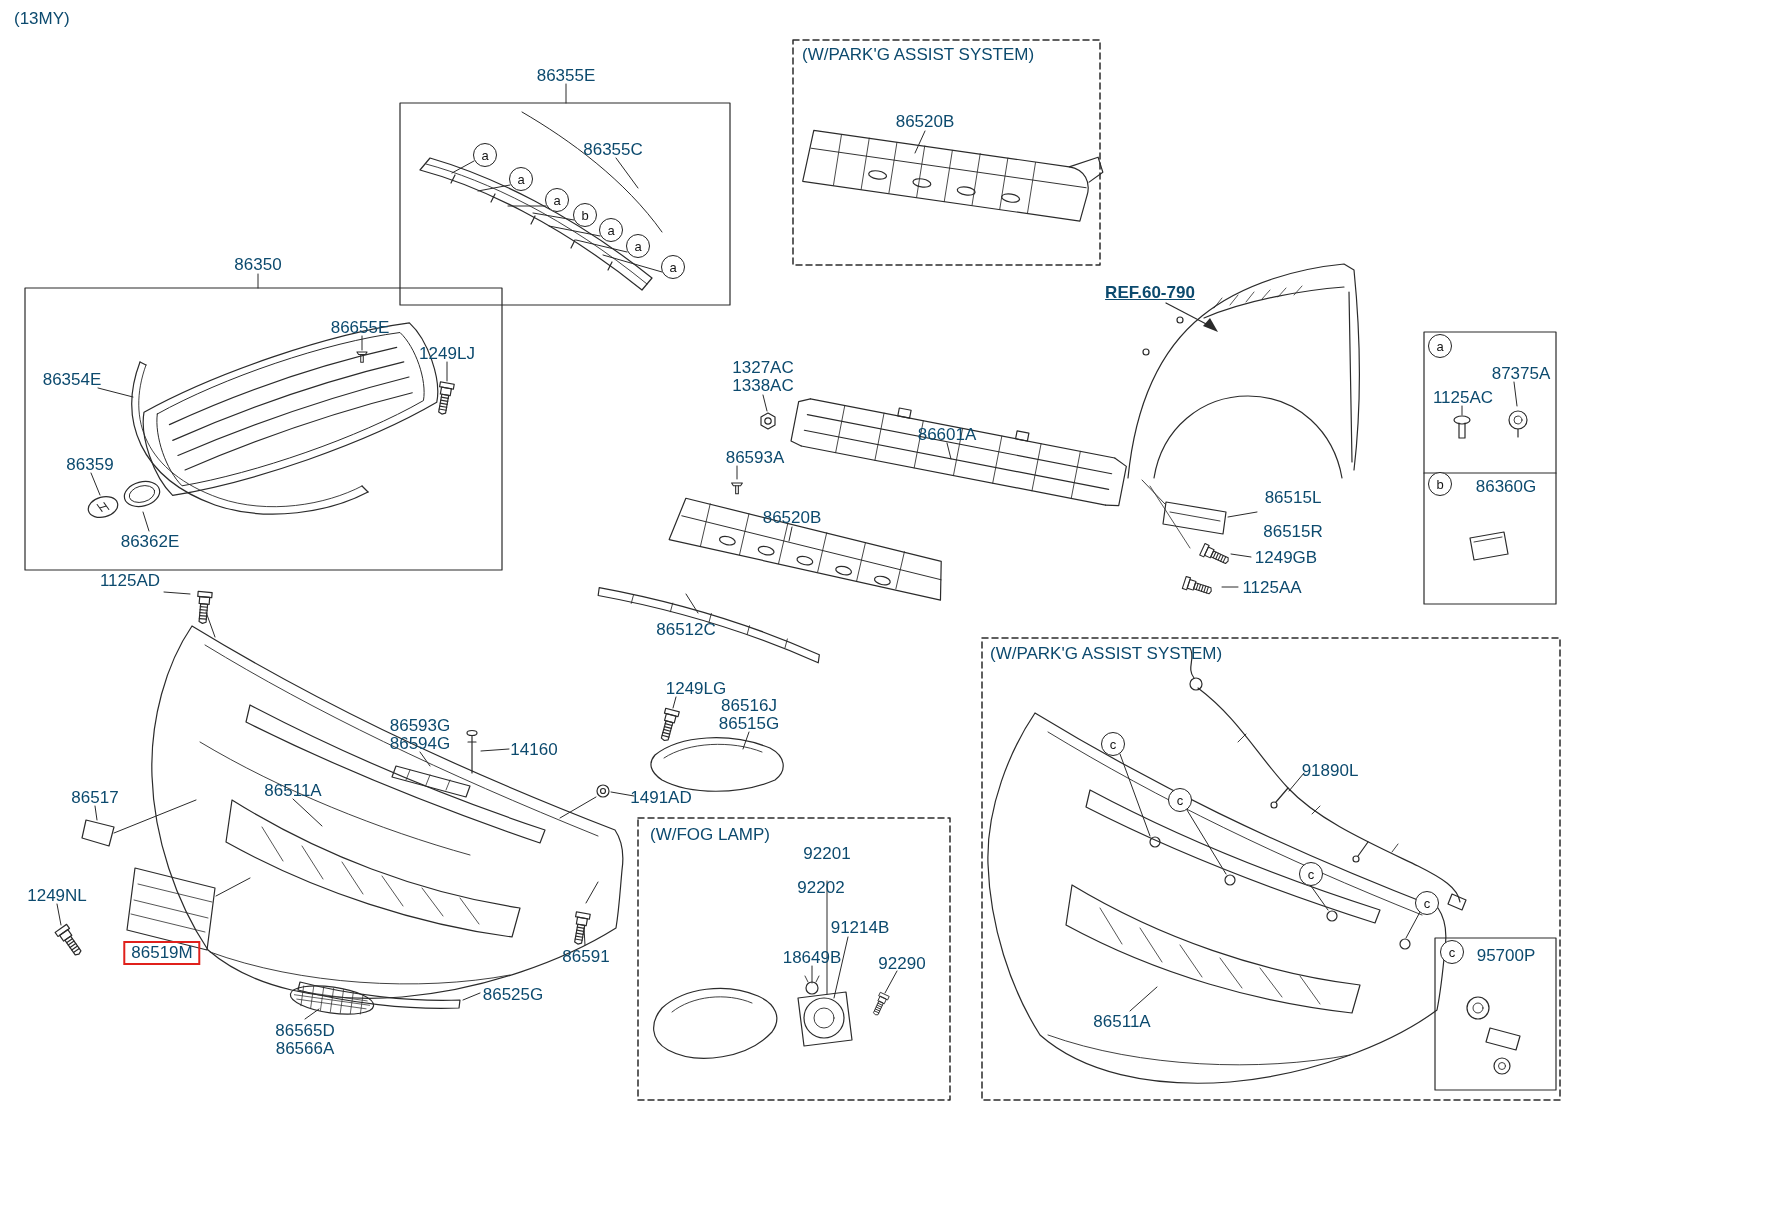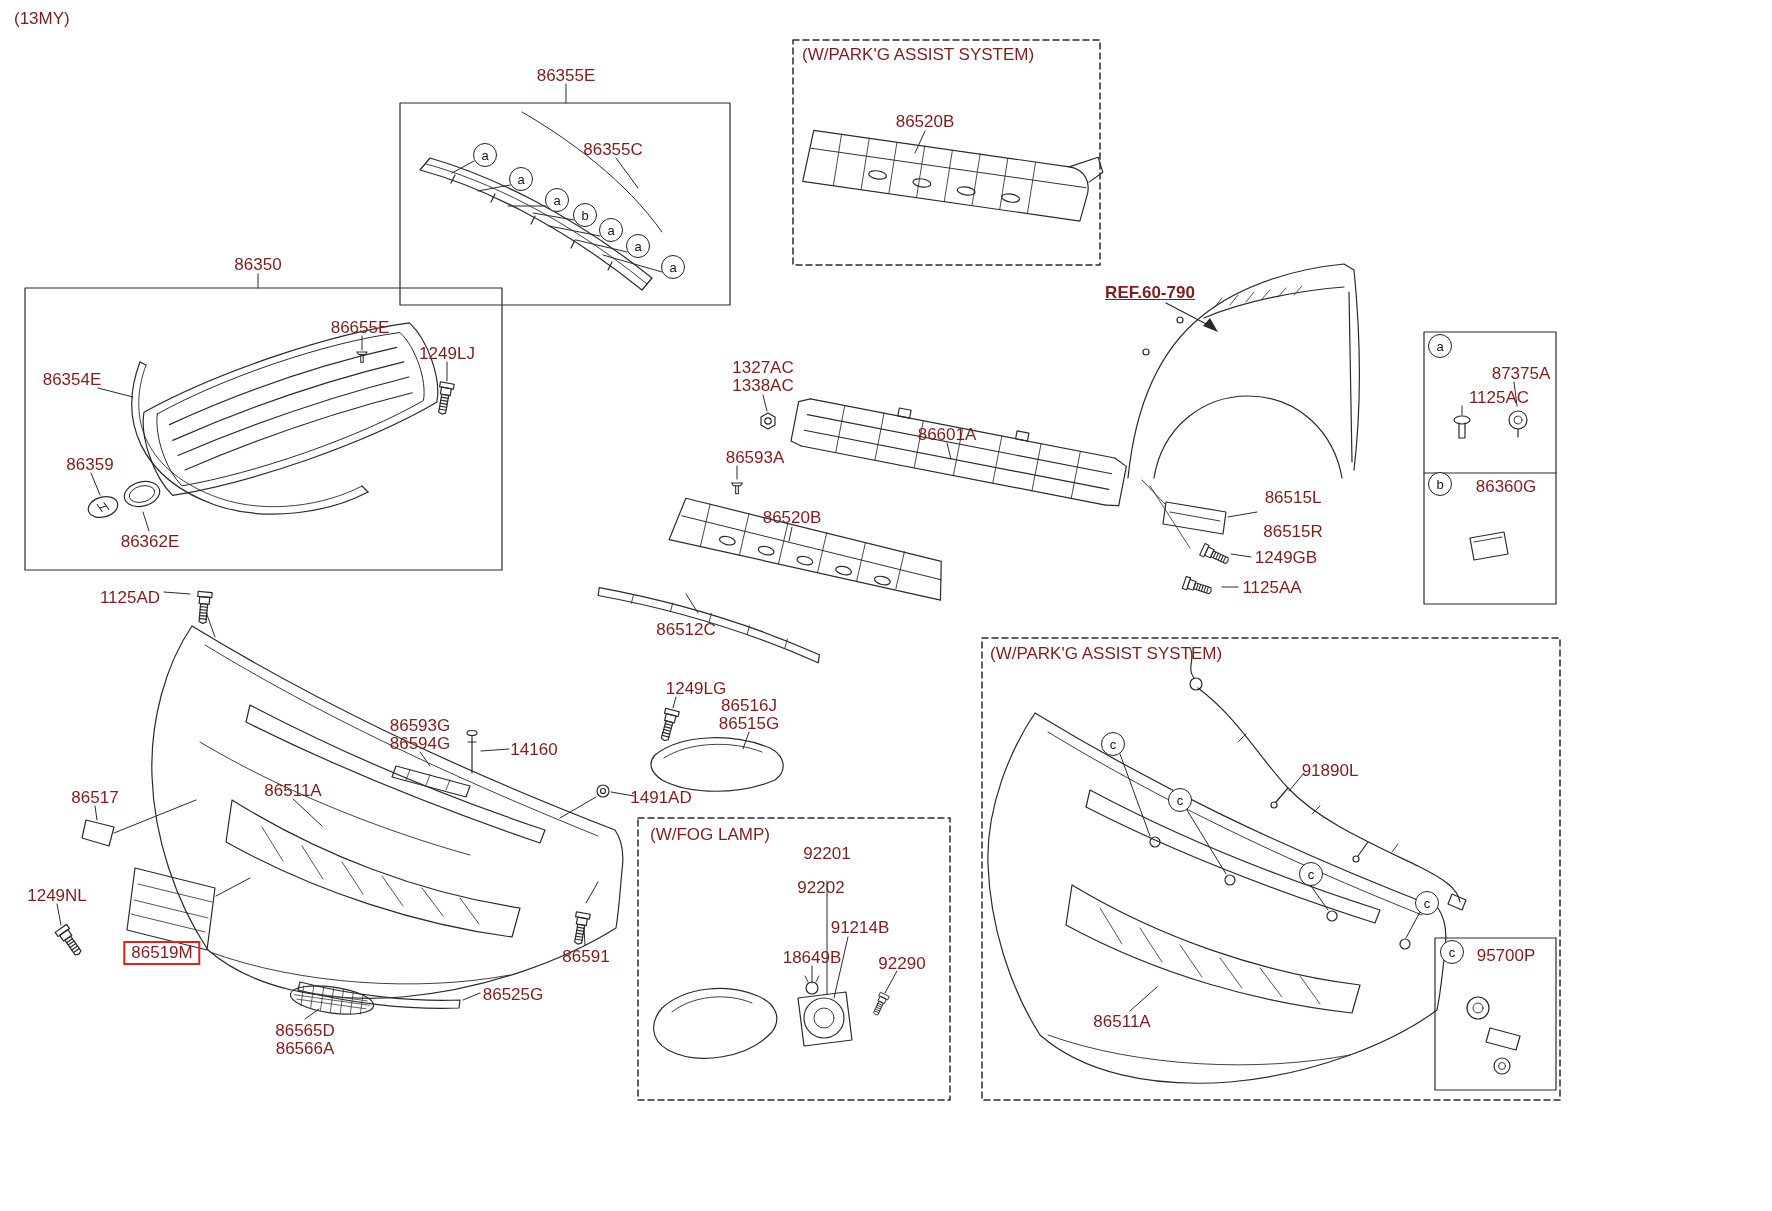--- a/index.html
+++ b/index.html
@@ -1,20 +1,20 @@
 <!DOCTYPE html>
 <html style="--highlight: #e0201b;"><head>
 <meta charset="utf-8">
 <style>
   html,body{margin:0;padding:0;background:#fff;}
   #stage{position:relative;width:1772px;height:1211px;background:#fff;
          font-family:"Liberation Sans",sans-serif;overflow:hidden;}
   #art{position:absolute;left:0;top:0;}
   #labels-layer{position:absolute;left:0;top:0;width:100%;height:100%;}
-  .label{position:absolute;font-size:17px;color:#7f1d1d;white-space:nowrap;
+  .label{position:absolute;font-size:17px;color:#0c4a6e;white-space:nowrap;
          transform:translateX(-50%);line-height:1.05;}
   .label.left{transform:none;}
   .label.ref{font-weight:bold;text-decoration:underline;}
   .label.highlight{border:2px solid var(--highlight,#e0201b);padding:1px 6px;}
   .callout{position:absolute;width:22px;height:22px;border:1.5px solid #222;
            border-radius:50%;display:flex;align-items:center;justify-content:center;
            font-size:13px;color:#151515;background:#fff;transform:translate(-50%,-50%);}
 </style>
 </head>
 <body>
@@ -304,27 +304,27 @@
       <div class="label left" style="left: 802px; top: 46px;">(W/PARK'G ASSIST SYSTEM)</div>
       <div class="label" style="left: 925px; top: 113px;">86520B</div>
       <div class="label ref" style="left: 1150px; top: 284px;">REF.60-790</div>
       <div class="label" style="left: 763px; top: 359px;">1327AC</div>
       <div class="label" style="left: 763px; top: 377px;">1338AC</div>
       <div class="label" style="left: 947px; top: 426px;">86601A</div>
       <div class="label" style="left: 737px; top: 449px; margin-left: 18px;">86593A</div>
       <div class="label" style="left: 792px; top: 509px;">86520B</div>
       <div class="label" style="left: 686px; top: 577px; margin-top: 44px;">86512C</div>
       <div class="label" style="left: 1513px; top: 365px; margin-left: 8px;">87375A</div>
-      <div class="label" style="left: 1463px; top: 389px; margin-left: 36px;">1125AC</div>
+      <div class="label" style="left: 1463px; top: 389px;">1125AC</div>
       <div class="label" style="left: 1506px; top: 478px;">86360G</div>
       <div class="label" style="left: 1293px; top: 489px;">86515L</div>
       <div class="label" style="left: 1293px; top: 523px;">86515R</div>
       <div class="label" style="left: 1286px; top: 549px;">1249GB</div>
       <div class="label" style="left: 1272px; top: 579px;">1125AA</div>
-      <div class="label" style="left: 130px; top: 589px;">1125AD</div>
+      <div class="label" style="left: 130px; top: 572px;">1125AD</div>
       <div class="label" style="left: 676px; top: 680px; margin-left: 20px;">1249LG</div>
       <div class="label" style="left: 749px; top: 697px;">86516J</div>
       <div class="label" style="left: 749px; top: 715px;">86515G</div>
       <div class="label" style="left: 420px; top: 717px;">86593G</div>
       <div class="label" style="left: 420px; top: 735px;">86594G</div>
       <div class="label" style="left: 534px; top: 741px;">14160</div>
       <div class="label" style="left: 661px; top: 789px;">1491AD</div>
       <div class="label" style="left: 95px; top: 789px;">86517</div>
       <div class="label" style="left: 293px; top: 782px;">86511A</div>
       <div class="label" style="left: 57px; top: 887px;">1249NL</div>

